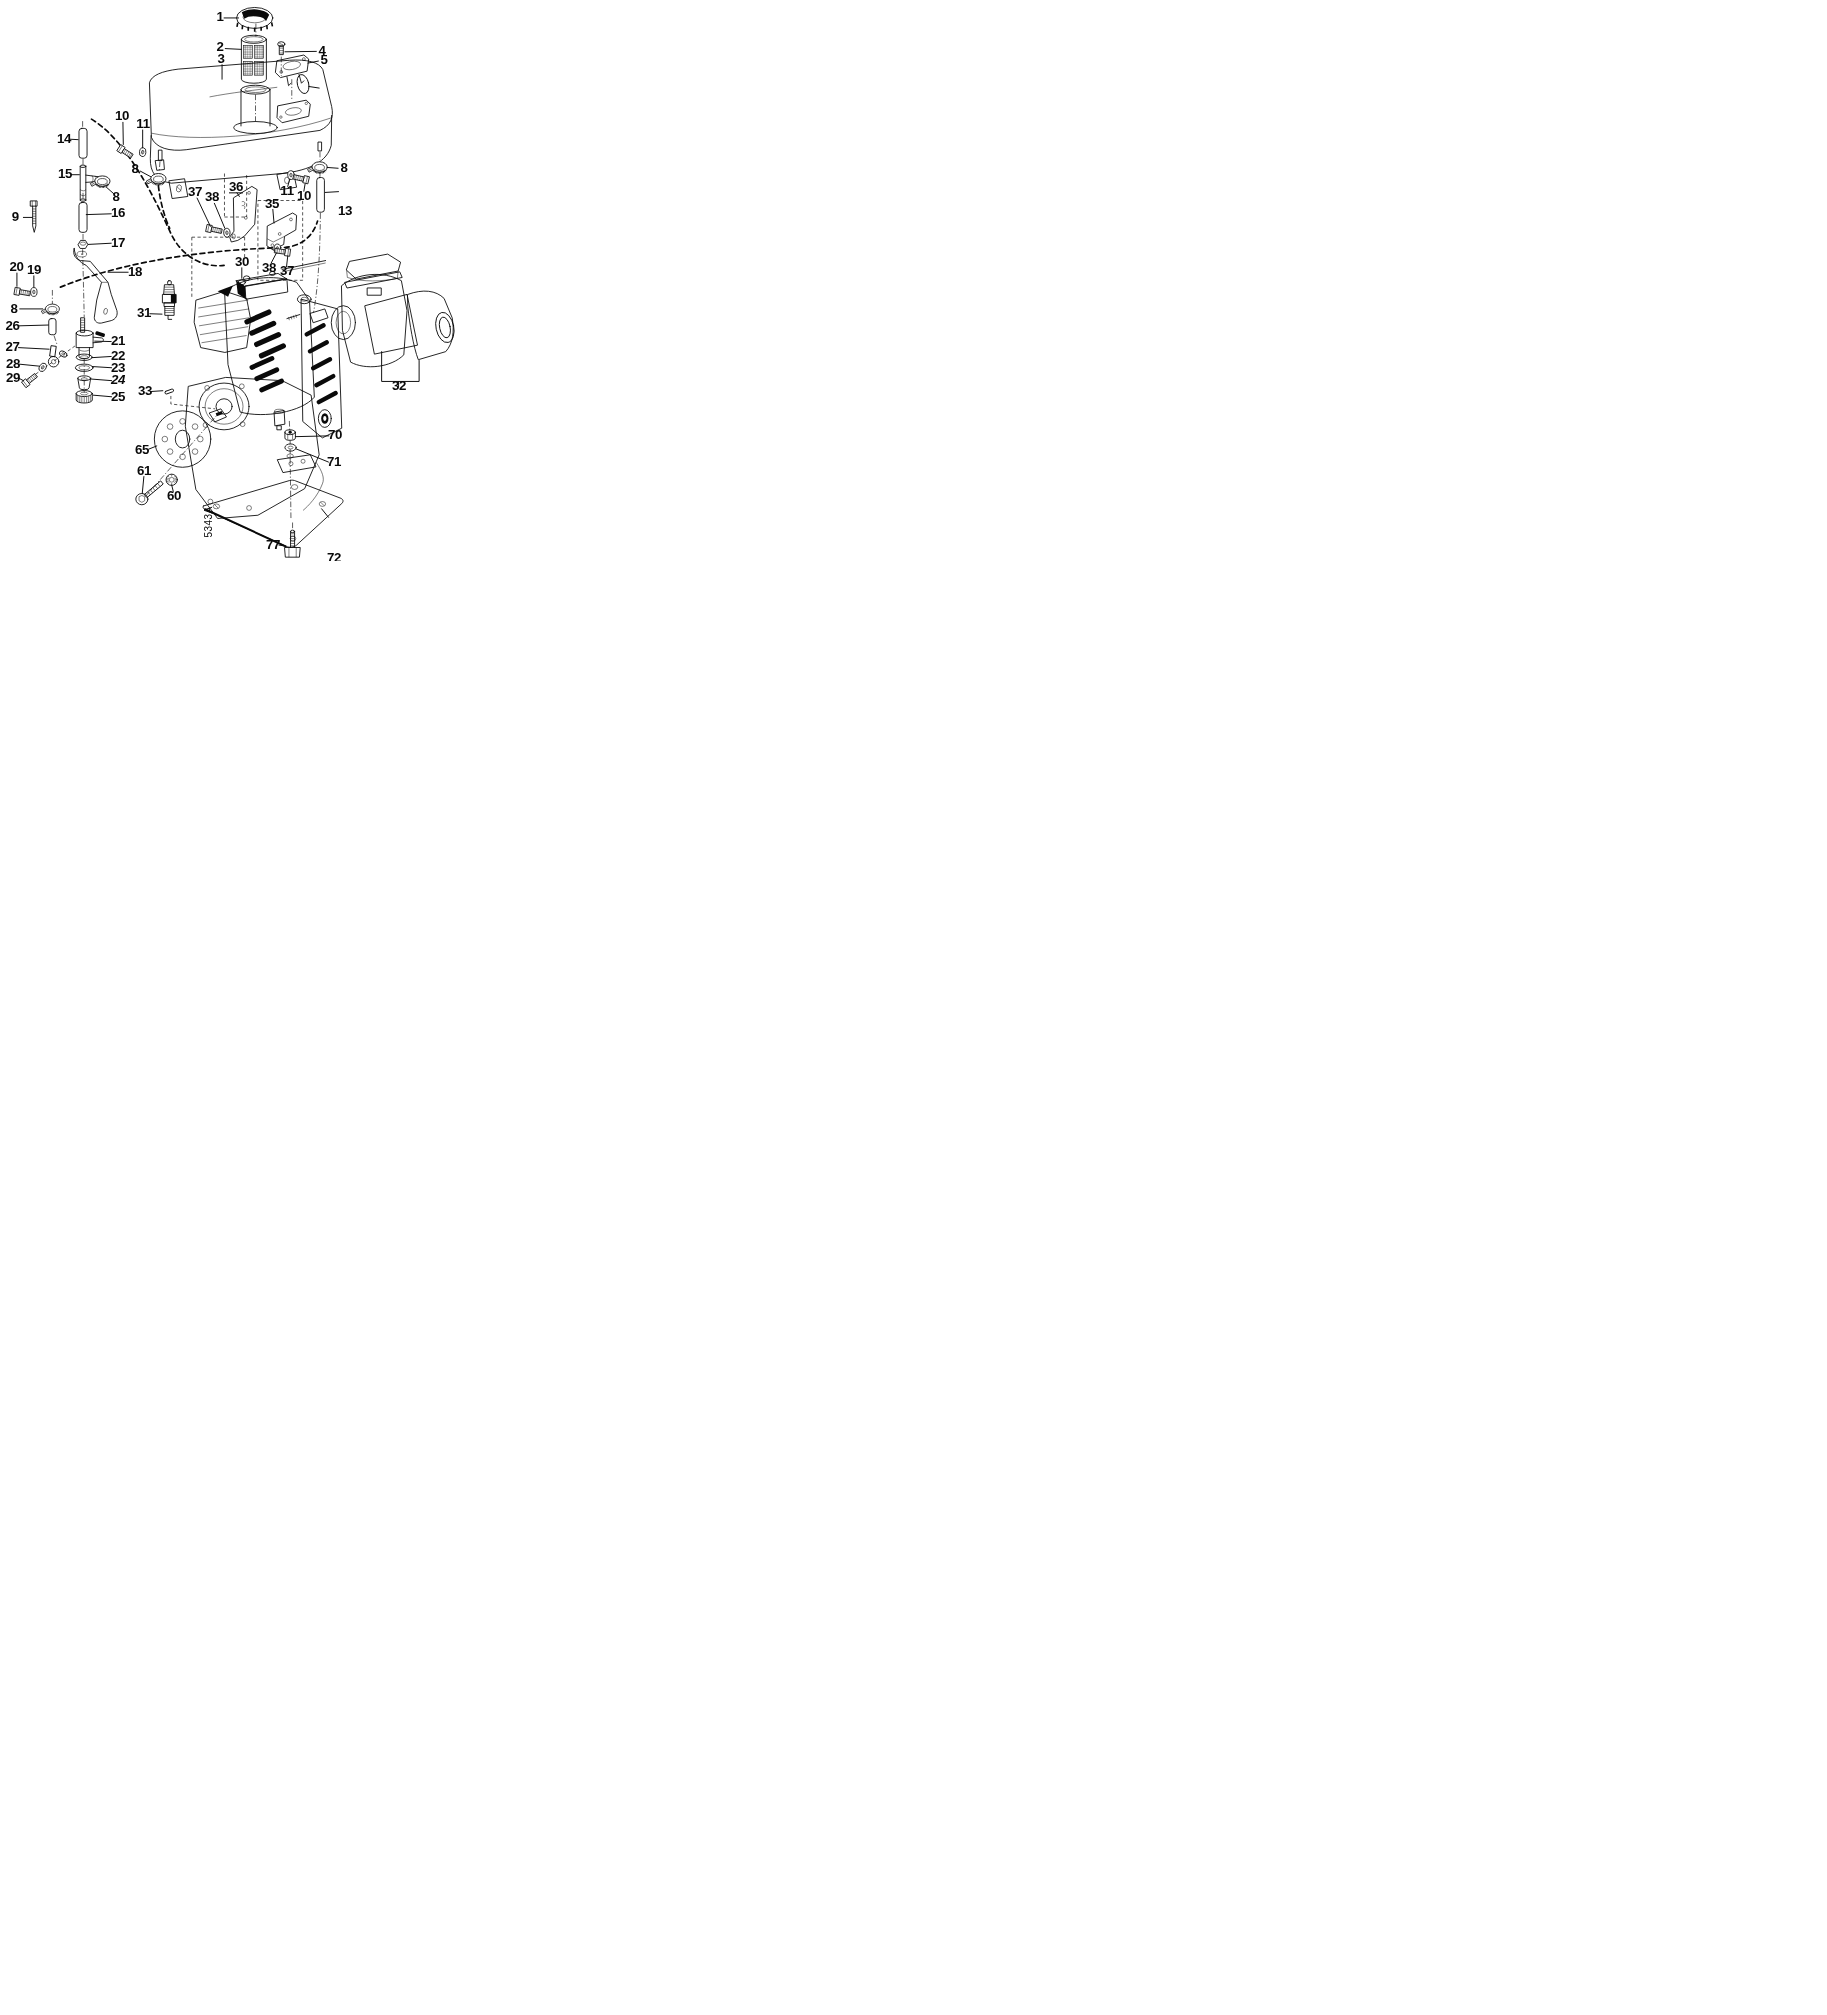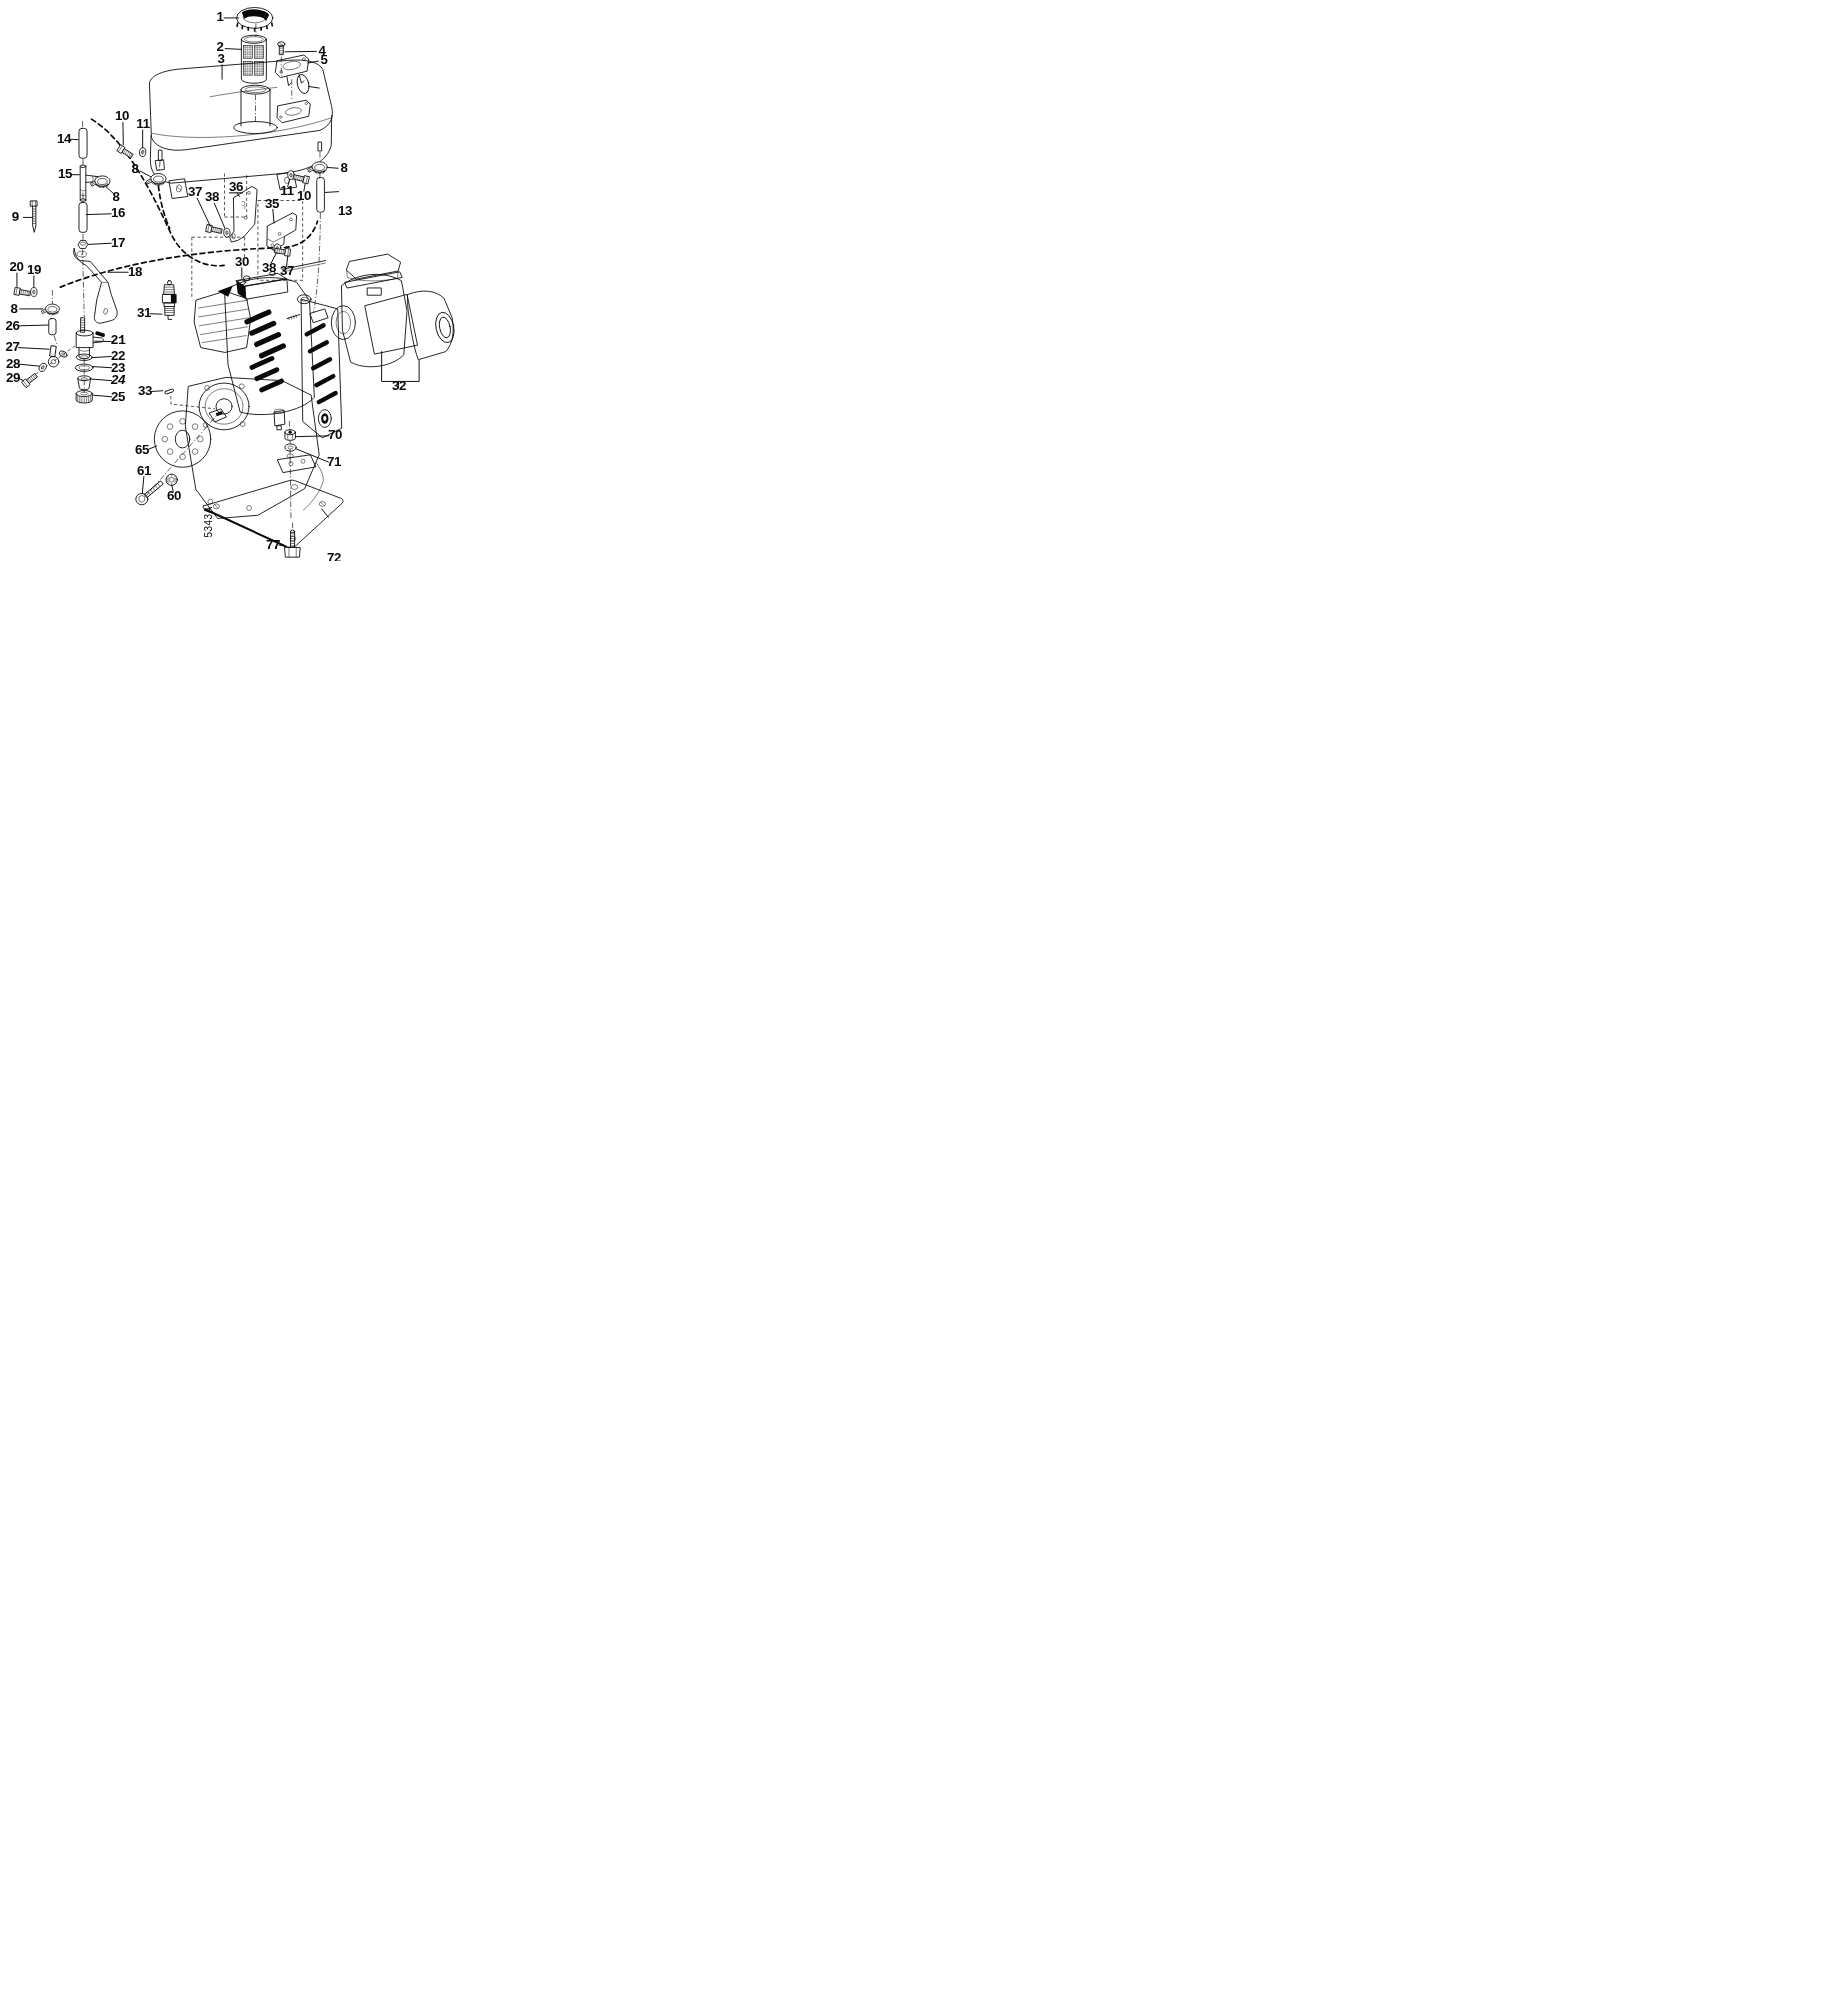--- a/index.html
+++ b/index.html
@@ -580,21 +580,21 @@
       <div class="callout" style="left: 16.5px; top: 267px;">20</div>
       <div class="callout" style="left: 34px; top: 270px;">19</div>
       <div class="callout" style="left: 135px; top: 272px;">18</div>
       <div class="callout" style="left: 242px; top: 262px;">30</div>
       <div class="callout" style="left: 144px; top: 313px;">31</div>
       <div class="callout" style="left: 14px; top: 309px;">8</div>
       <div class="callout" style="left: 12.5px; top: 326px;">26</div>
       <div class="callout" style="left: 12.5px; top: 347px;">27</div>
       <div class="callout" style="left: 13px; top: 364px;">28</div>
       <div class="callout" style="left: 13px; top: 378px;">29</div>
-      <div class="callout" style="left: 118px; top: 341px; font-family: Liberation Mono, monospace;">21</div>
+      <div class="callout" style="left: 118px; top: 341px;">21</div>
       <div class="callout" style="left: 118px; top: 356px;">22</div>
       <div class="callout" style="left: 118px; top: 368px;">23</div>
       <div class="callout" style="left: 118px; top: 380px; font-style: italic;">24</div>
       <div class="callout" style="left: 118px; top: 397px;">25</div>
       <div class="callout" style="left: 145px; top: 391px;">33</div>
       <div class="callout" style="left: 399px; top: 386px;">32</div>
       <div class="callout" style="left: 142px; top: 450px;">65</div>
       <div class="callout" style="left: 144px; top: 471px;">61</div>
       <div class="callout" style="left: 174px; top: 496px;">60</div>
       <div class="callout" style="left: 335px; top: 435px;">70</div>

